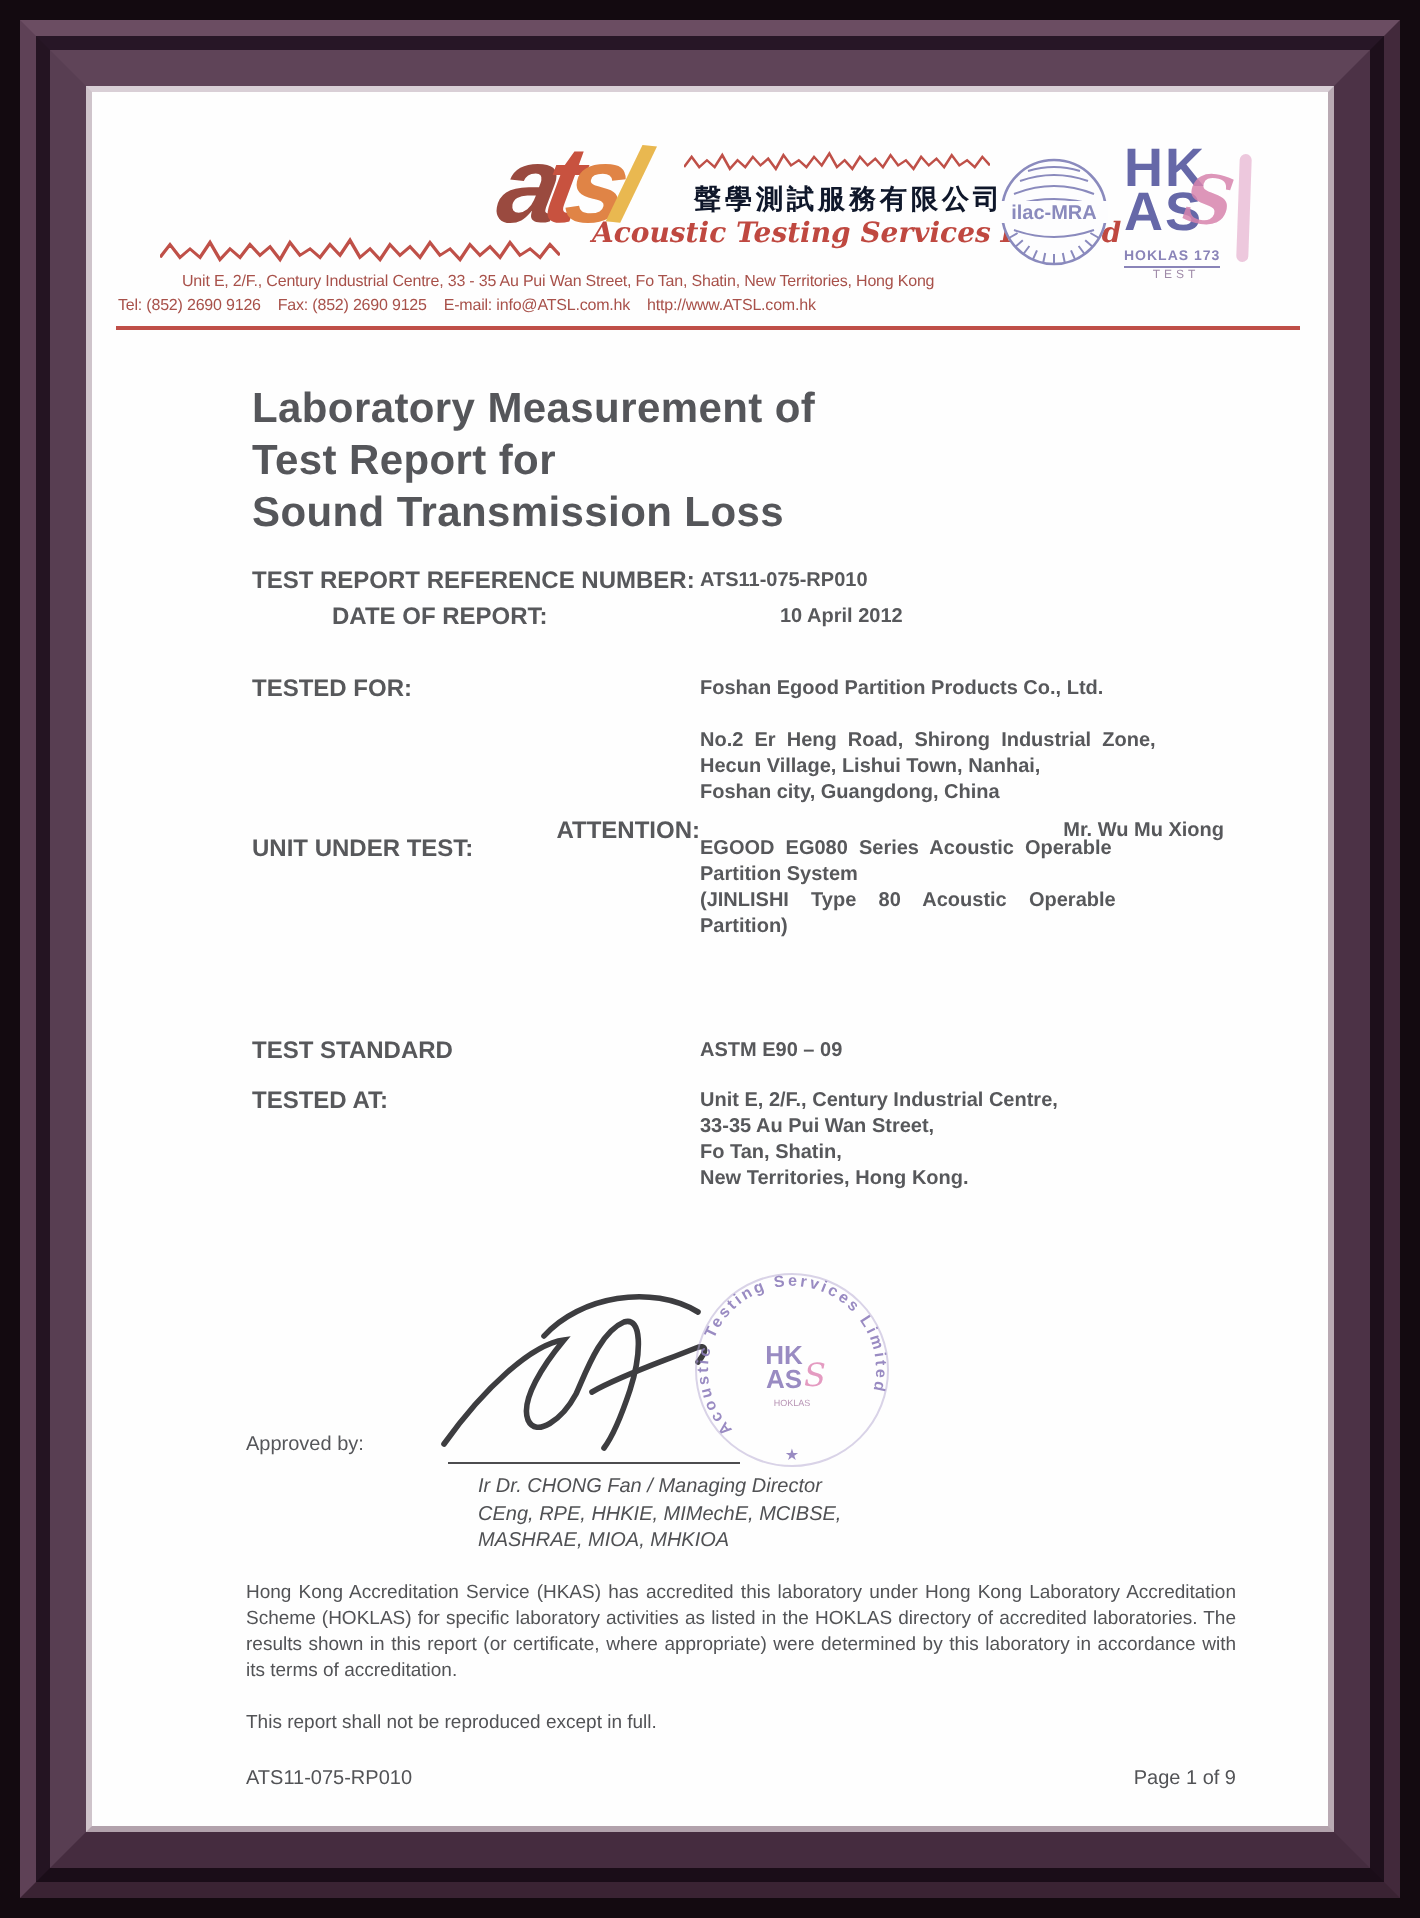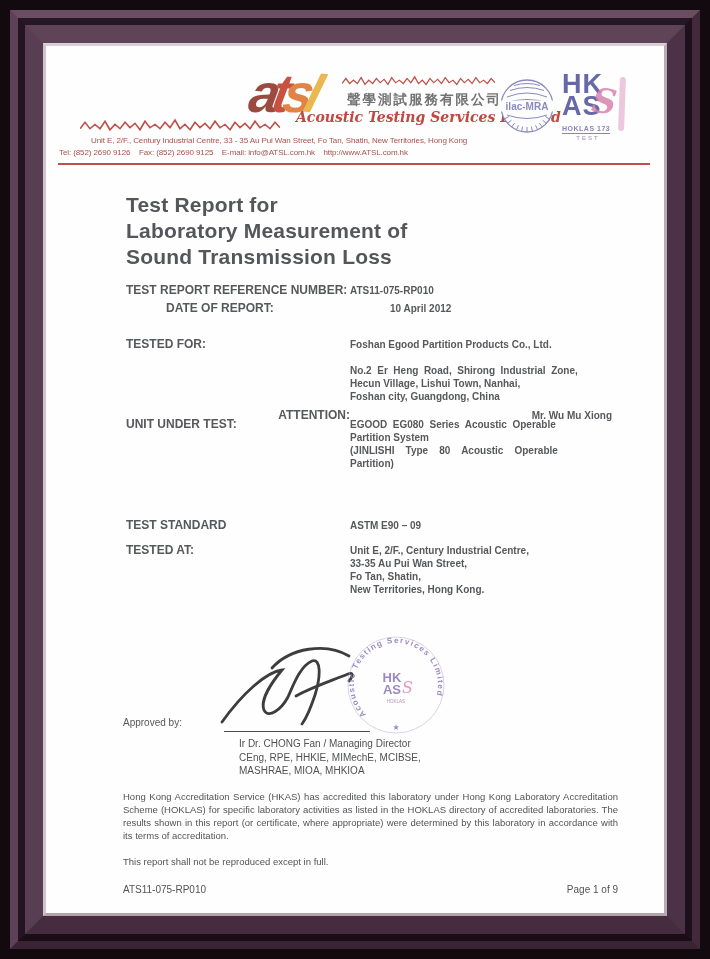--- a/index.html
+++ b/index.html
@@ -16,21 +16,21 @@
   
   .logo-letters{position:absolute;left:204px;top:20px;font-size:54px;font-weight:900;
     font-style:italic;transform:skewX(-10deg);letter-spacing:-7px;line-height:1;}
   .logo-letters span{display:inline-block;}
   .ll-a{color:#9a4a3f;} .ll-t{color:#c8523f;} .ll-s{color:#e08446;} .ll-l{color:#e9b850;transform:rotate(6deg);}
   .zig{position:absolute;}
   .zig svg{display:block;width:100%;height:100%;}
   .zig-left{left:34px;top:72px;width:200px;height:15px;}
   .zig-right{left:296px;top:29px;width:153px;height:12px;}
   .cn-name{position:absolute;left:301px;top:45px;font-size:13.5px;font-weight:bold;
-    color:#737373;letter-spacing:2px;white-space:nowrap;}
+    color:#0f172a;letter-spacing:2px;white-space:nowrap;}
   .en-script{position:absolute;left:250px;top:63px;font-family:"DejaVu Serif",serif;
     font-style:italic;font-weight:bold;font-size:14px;color:#bf4840;white-space:nowrap;}
   .addr{position:absolute;left:13px;font-size:8px;color:#a8514a;letter-spacing:-0.1px;white-space:pre;}
   .addr1{top:90px;padding-left:32px;} .addr2{top:102px;}
   .red-rule{position:absolute;left:12px;top:117px;width:592px;border-top:2.5px solid #bf4f48;}
 
   .ilac{position:absolute;left:452px;top:31px;width:58px;height:58px;}
   .hkas{position:absolute;left:516px;top:27px;width:96px;height:100px;}
   .hkas-letters{font-weight:900;font-size:27px;line-height:0.82;color:#6668a8;letter-spacing:1px;}
   .hkas-pink-s{position:absolute;left:30px;top:8px;font-family:"DejaVu Serif",serif;font-style:italic;
@@ -50,21 +50,21 @@
   .row .val{display:inline-block;width:262px;vertical-align:top;white-space:pre;}
   .r-ref{top:238px;} .r-date{top:256px;margin-left:40px;} .r-for{top:292px;}
   .r-foraddr{top:318px;left:304px;width:262px;}
   .r-att{top:363px;text-align:right;} .r-unit{top:372px;} .r-std{top:473px;} .r-at{top:498px;}
   .blockval{font-size:10px;font-weight:bold;color:#57585b;line-height:13px;white-space:pre;position:absolute;}
 
   
   .approved{position:absolute;left:77px;top:671px;font-size:10px;color:#55565a;}
   .sig{position:absolute;left:168px;top:596px;width:158px;height:90px;}
   .sig-line{position:absolute;left:178px;top:685px;width:146px;border-bottom:1.5px solid #4c4c4f;}
-  .signame{position:absolute;left:193px;top:691px;font-size:10px;line-height:13.5px;color:#505154;white-space:pre;}
+  .signame{position:absolute;left:193px;top:691px;font-size:10px;line-height:13.5px;color:#505154;white-space:pre;font-style:italic;}
   .stamp{position:absolute;left:297px;top:586px;width:106px;height:106px;opacity:0.9;}
 
   
   .accred{position:absolute;left:77px;top:744px;width:495px;font-size:9.5px;line-height:13px;
     color:#525356;text-align:justify;}
   .note{position:absolute;left:77px;top:810px;font-size:9.5px;color:#525356;}
   .footline{position:absolute;left:77px;top:838px;width:495px;display:flex;
     justify-content:space-between;font-size:10px;color:#525356;}
 </style>
 </head>
@@ -111,22 +111,22 @@
     <div class="hkas">
       <div class="hkas-stem"></div>
       <div class="hkas-letters">HK</div>
       <div class="hkas-letters">AS</div>
       <div class="hkas-pink-s">S</div>
       <div class="hoklas">HOKLAS 173</div>
       <div class="hoklas-test">TEST</div>
     </div>
 
     <div class="title">
+      <div>Laboratory Measurement of</div>
       <div>Test Report for</div>
-      <div>Laboratory Measurement of</div>
       <div>Sound Transmission Loss</div>
     </div>
 
     <div class="row r-ref">
       <span class="lbl">TEST REPORT REFERENCE NUMBER:</span><span class="val">ATS11-075-RP010</span>
     </div>
     <div class="row r-date">
       <span class="lbl">DATE OF REPORT:</span><span class="val">10 April 2012</span>
     </div>
     <div class="row r-for">

